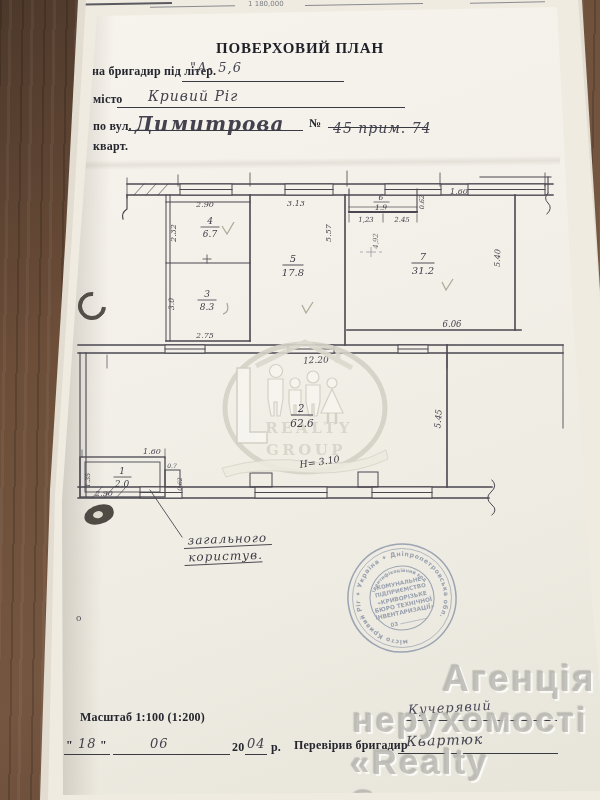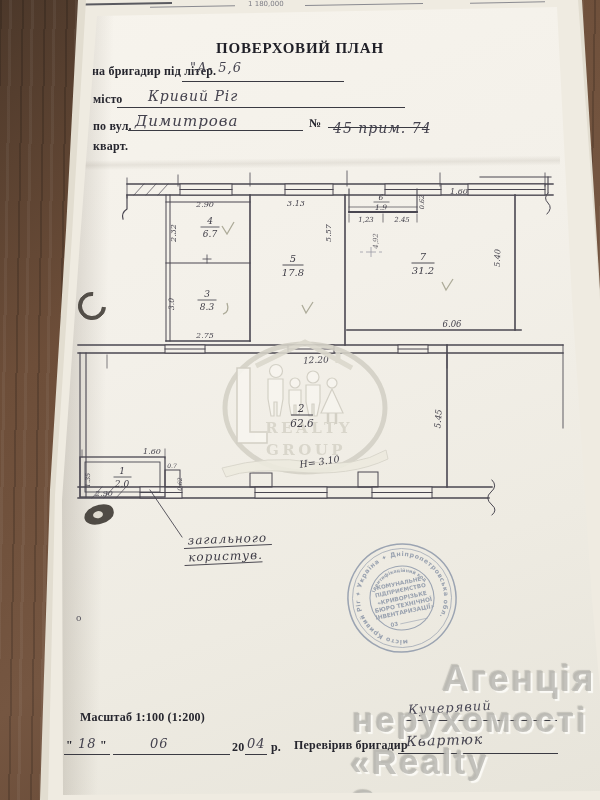--- a/index.html
+++ b/index.html
@@ -64,21 +64,21 @@
     <div class="crease"></div>
 
     <div class="title" style="top:40px;">ПОВЕРХОВИЙ ПЛАН</div>
     <div class="lbl" style="left:92px;top:64px;">на бригадир під літер.</div>
     <div class="hw" style="left:190px;top:60px;">"А- 5,6</div>
     <div class="uline" style="left:182px;top:81px;width:162px;"></div>
     <div class="lbl" style="left:93px;top:92px;">місто</div>
     <div class="hw" style="left:148px;top:88px;font-size:14px;">Кривий Ріг</div>
     <div class="uline" style="left:117px;top:107px;width:288px;"></div>
     <div class="lbl" style="left:93px;top:119px;">по вул.</div>
-    <div class="hw" style="left:135px;top:112px;font-size:15px;">Димитрова</div>
+    <div class="hw" style="left:135px;top:112px;font-size:20px;font-weight:bold;">Димитрова</div>
     <div class="uline" style="left:128px;top:130px;width:175px;"></div>
     <div class="lbl" style="left:309px;top:116px;">№</div>
     <div class="hw" style="left:333px;top:120px;font-size:14px;">45 прим. 74</div>
     <div class="uline" style="left:328px;top:127px;width:100px;"></div>
     <div class="lbl" style="left:93px;top:139px;">кварт.</div>
 
     <svg width="600" height="800" viewBox="0 0 600 800" style="position:absolute;left:0;top:0;">
       <g stroke="#4a4751" fill="none" stroke-linecap="square">
 
         <line x1="127" y1="184" x2="553" y2="184" stroke-width="1.4"></line>

